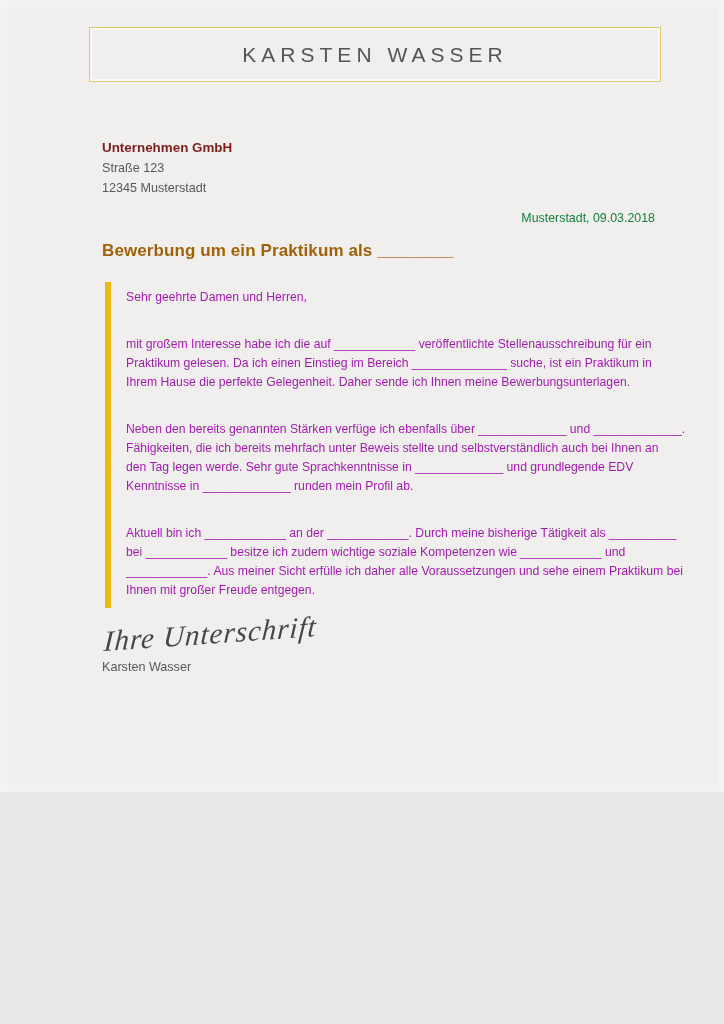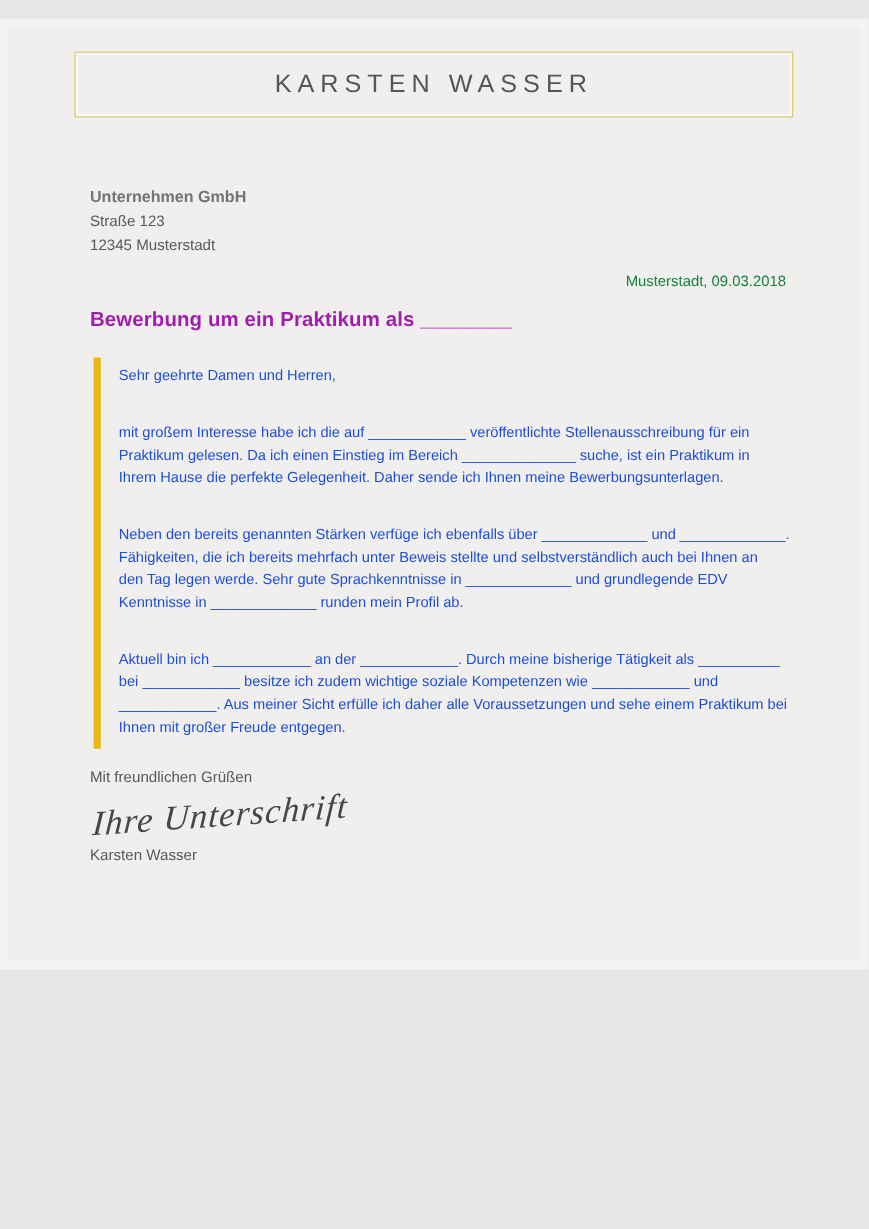--- a/index.html
+++ b/index.html
@@ -3,25 +3,26 @@
 <meta charset="utf-8">
 <style>
   * { margin: 0; padding: 0; box-sizing: border-box; }
   html, body { background: #e8e7e5; }
   body { font-family: "Liberation Sans", sans-serif; }
 
   .sheet {
     position: relative;
     width: 724px;
     height: 792px;
-    margin: 16px auto;
+    margin: 0 auto;
     background: #f0efed;
     box-shadow: inset 0 0 0 7px rgba(255,255,255,0.28);
     overflow: hidden;
     color: #57585a;
+    padding-left: 27px;
   }
 
   
   .header-box {
     margin: 27px 63px 0 62px;
     height: 55px;
     border: 1px solid #ddc96e;
     display: flex;
     align-items: center;
     justify-content: center;
@@ -37,51 +38,51 @@
   
   .recipient {
     margin: 56px 69px 0 75px;
     font-size: 12.6px;
     line-height: 20px;
     color: #58595b;
   }
   .recipient .company {
     font-weight: bold;
     font-size: 13.4px;
-    color: #737373;
+    color: #7f1d1d;
   }
 
   
   .dateline {
     margin: 13px 69px 0 75px;
     text-align: right;
     font-size: 12.4px;
     color: #15803d;
   }
 
   
   .subject {
     margin: 16px 69px 0 75px;
     font-size: 17px;
     font-weight: bold;
-    color: #a21caf;
+    color: #a16207;
     letter-spacing: 0.1px;
   }
 
   
   .body-block {
     margin: 21px 60px 0 78px;
     border-left: 6px solid #ecb813;
     padding: 6px 0 8px 15px;
     width: 586px;
   }
   .body-block p {
     font-size: 12.2px;
     line-height: 19px;
-    color: #1d4ed8;
+    color: #a21caf;
     white-space: pre-line;
   }
   .body-block p + p { margin-top: 28px; }
 
   
   .closing { margin: 17px 69px 0 75px; }
   .closing .regards {
     font-size: 12.6px;
     color: #57585a;
   }
@@ -149,19 +150,18 @@
 Fähigkeiten, die ich bereits mehrfach unter Beweis stellte und selbstverständlich auch bei Ihnen an
 den Tag legen werde. Sehr gute Sprachkenntnisse in _____________ und grundlegende EDV
 Kenntnisse in _____________ runden mein Profil ab.</p>
     <p>Aktuell bin ich ____________ an der ____________. Durch meine bisherige Tätigkeit als __________
 bei ____________ besitze ich zudem wichtige soziale Kompetenzen wie ____________ und
 ____________. Aus meiner Sicht erfülle ich daher alle Voraussetzungen und sehe einem Praktikum bei
 Ihnen mit großer Freude entgegen.</p>
   </div>
 
   <div class="closing">
-    <div class="regards">Mit freundlichen Grüßen</div>
     <div class="signature">Ihre Unterschrift</div>
     <div class="signer">Karsten Wasser</div>
   </div>
 
 
 </div>
 
 </body></html>

